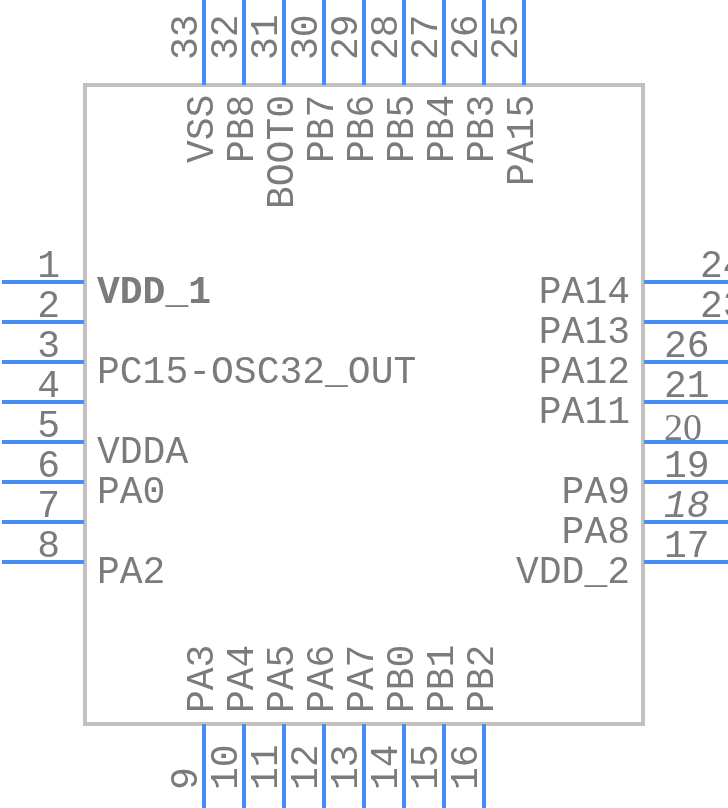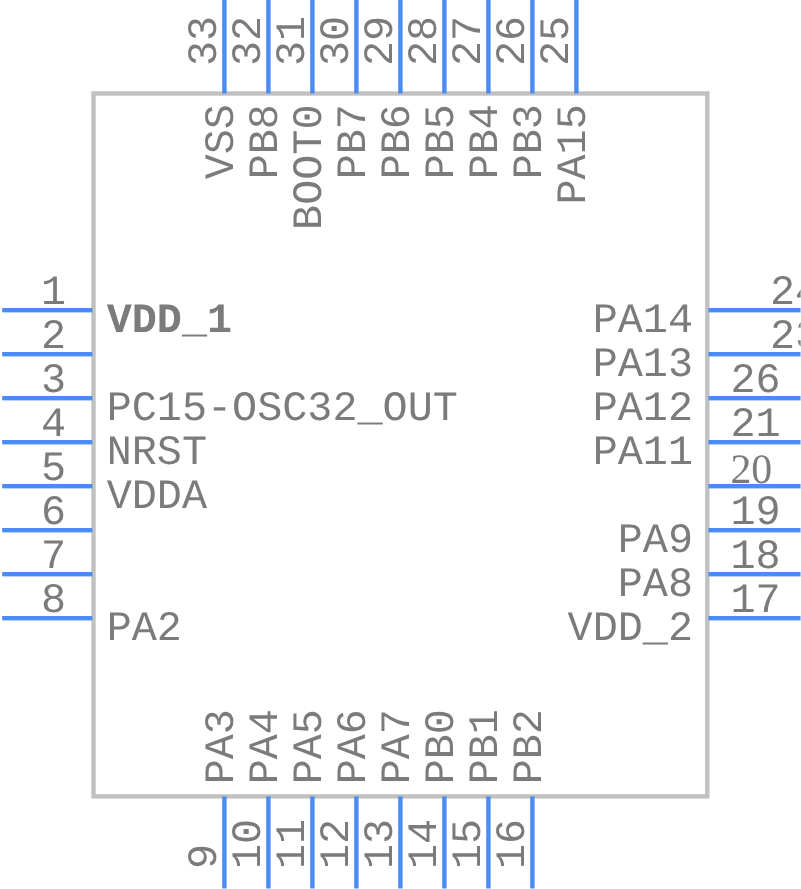--- a/index.html
+++ b/index.html
@@ -46,26 +46,26 @@
 <div class="pin-line" style="left: 2px; top: 280px; width: 82px; height: 4px;"></div>
     <div class="txt" style="left: 0px; top: 248px; width: 60px; text-align: right;">1</div>
     <div class="txt" style="left: 97px; top: 274px; font-weight: bold;">VDD_1</div>
     <div class="pin-line" style="left: 2px; top: 320px; width: 82px; height: 4px;"></div>
     <div class="txt" style="left: 0px; top: 288px; width: 60px; text-align: right;">2</div>
     <div class="pin-line" style="left: 2px; top: 360px; width: 82px; height: 4px;"></div>
     <div class="txt" style="left: 0px; top: 328px; width: 60px; text-align: right;">3</div>
     <div class="txt" style="left: 97px; top: 354px;">PC15-OSC32_OUT</div>
     <div class="pin-line" style="left: 2px; top: 400px; width: 82px; height: 4px;"></div>
     <div class="txt" style="left: 0px; top: 368px; width: 60px; text-align: right;">4</div>
-    <div class="txt" style="left: 97px; top: 394px;">NRST</div>
     <div class="pin-line" style="left: 2px; top: 440px; width: 82px; height: 4px;"></div>
     <div class="txt" style="left: 0px; top: 408px; width: 60px; text-align: right;">5</div>
     <div class="txt" style="left: 97px; top: 434px;">VDDA</div>
     <div class="pin-line" style="left: 2px; top: 480px; width: 82px; height: 4px;"></div>
     <div class="txt" style="left: 0px; top: 448px; width: 60px; text-align: right;">6</div>
+    <div class="txt" style="left: 97px; top: 474px;">PA0</div>
     <div class="pin-line" style="left: 2px; top: 520px; width: 82px; height: 4px;"></div>
     <div class="txt" style="left: 0px; top: 488px; width: 60px; text-align: right;">7</div>
     <div class="pin-line" style="left: 2px; top: 560px; width: 82px; height: 4px;"></div>
     <div class="txt" style="left: 0px; top: 528px; width: 60px; text-align: right;">8</div>
     <div class="txt" style="left: 97px; top: 554px;">PA2</div>
     <div class="pin-line" style="left: 644px; top: 280px; width: 84px; height: 4px;"></div>
     <div class="txt" style="left: 700px; top: 248px;">24</div>
     <div class="txt" style="right: 98px; top: 274px; text-align: right;">PA14</div>
     <div class="pin-line" style="left: 644px; top: 320px; width: 84px; height: 4px;"></div>
     <div class="txt" style="left: 700px; top: 288px; text-align: right;">23</div>
@@ -75,21 +75,21 @@
     <div class="txt" style="right: 98px; top: 354px; text-align: right;">PA12</div>
     <div class="pin-line" style="left: 644px; top: 400px; width: 84px; height: 4px;"></div>
     <div class="txt" style="left: 664px; top: 368px;">21</div>
     <div class="txt" style="right: 98px; top: 394px; text-align: right;">PA11</div>
     <div class="pin-line" style="left: 644px; top: 440px; width: 84px; height: 4px;"></div>
     <div class="txt" style="left: 664px; top: 408px; font-family: Liberation Serif, serif;">20</div>
     <div class="pin-line" style="left: 644px; top: 480px; width: 84px; height: 4px;"></div>
     <div class="txt" style="left: 664px; top: 448px;">19</div>
     <div class="txt" style="right: 98px; top: 474px; text-align: right;">PA9</div>
     <div class="pin-line" style="left: 644px; top: 520px; width: 84px; height: 4px;"></div>
-    <div class="txt" style="left: 664px; top: 488px;">18</div>
+    <div class="txt" style="left: 664px; top: 488px; font-style: italic;">18</div>
     <div class="txt" style="right: 98px; top: 514px; text-align: right;">PA8</div>
     <div class="pin-line" style="left: 644px; top: 560px; width: 84px; height: 4px;"></div>
     <div class="txt" style="left: 664px; top: 528px;">17</div>
     <div class="txt" style="right: 98px; top: 554px; text-align: left;">VDD_2</div>
     <div class="pin-line" style="left: 202px; top: 0px; width: 4px; height: 85px;"></div>
     <div class="txt vert" style="left: 168px; top: 60px;">33</div>
     <div class="txt vert" style="left: 184px; top: 163.4px;">VSS</div>
     <div class="pin-line" style="left: 242px; top: 0px; width: 4px; height: 85px;"></div>
     <div class="txt vert" style="left: 208px; top: 60px;">32</div>
     <div class="txt vert" style="left: 224px; top: 163.4px;">PB8</div>

